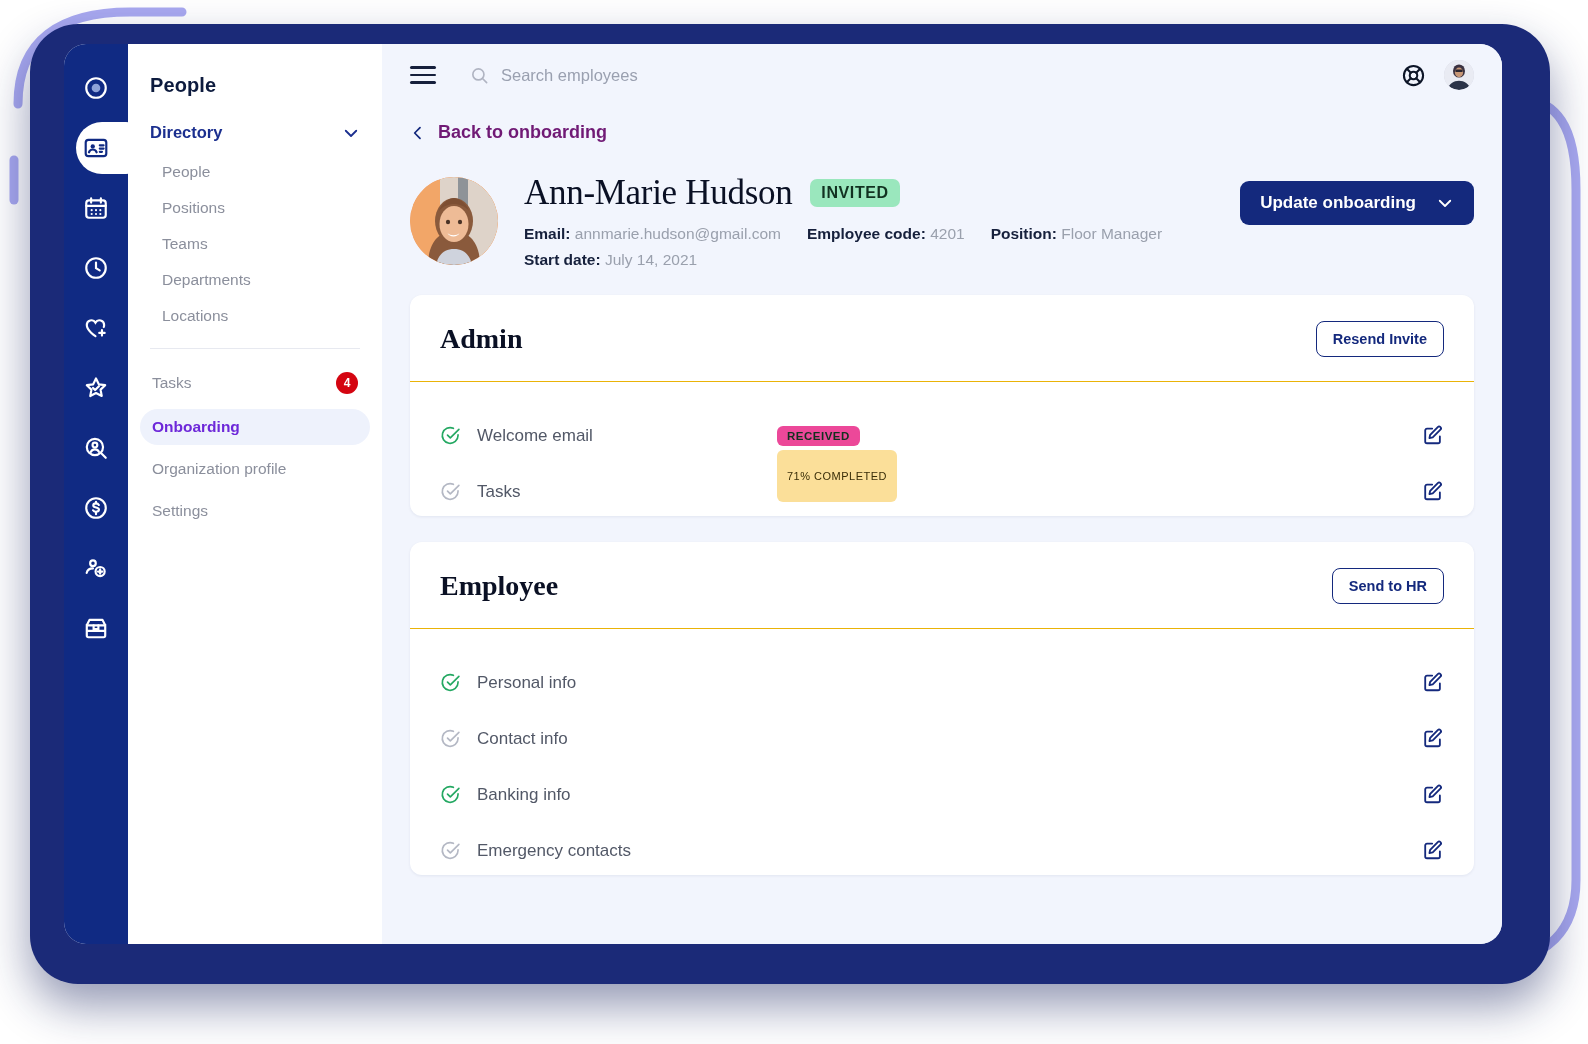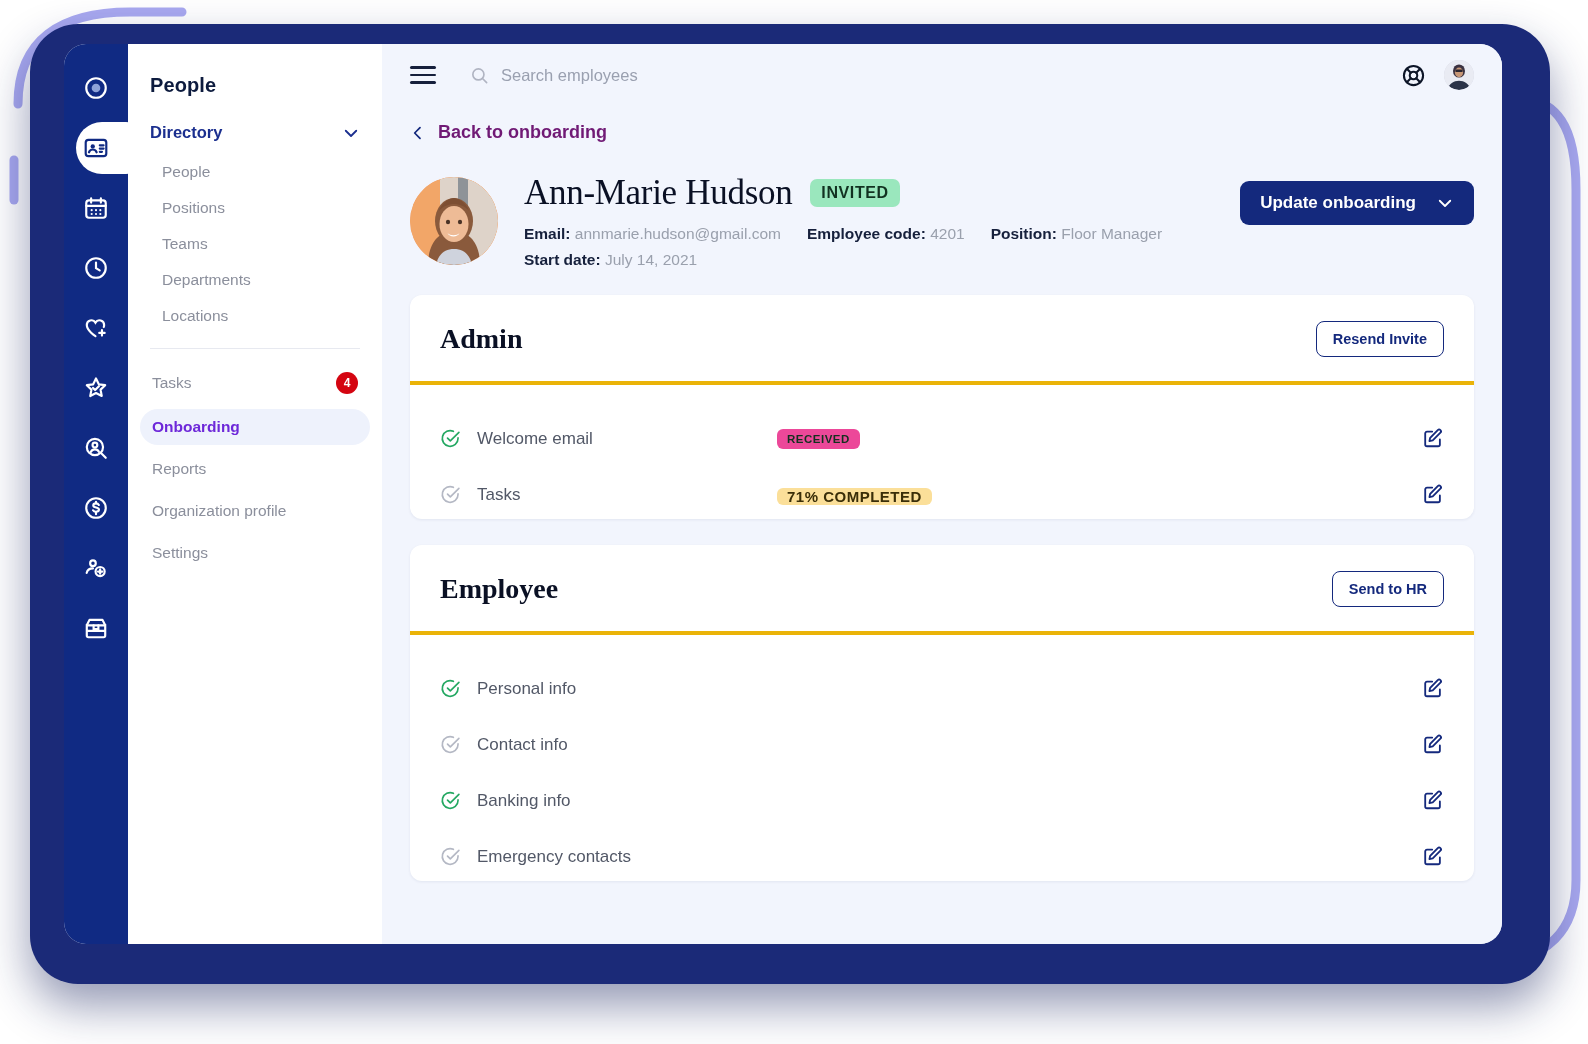--- a/index.html
+++ b/index.html
@@ -143,43 +143,43 @@
   .btn-primary .dchev{ width:18px; height:18px; }
 
   
   .card{
     background:#ffffff; border-radius:12px; margin-top:26px;
     box-shadow:0 1px 3px rgba(18,30,80,.07);
     overflow:hidden;
   }
   .card-head{
     display:flex; align-items:center; justify-content:space-between;
-    padding:26px 30px 24px 30px; border-bottom:4px solid #eab308;
+    padding:26px 30px 24px 30px; border-bottom:1px solid #eab308;
   }
   .card-title{
     font-family:"Liberation Serif", serif; font-size:28px; font-weight:bold; color:#0a1024;
   }
   .btn-outline{
     background:#fff; border:1.6px solid #14297d; color:#14297d; border-radius:8px;
     font-family:"Liberation Sans", sans-serif; font-size:14.5px; font-weight:bold;
     padding:9px 16px; cursor:pointer;
   }
   .card-body{ padding:8px 30px 14px 30px; }
   .row{
     display:flex; align-items:flex-end; height:56px;
   }
   .row .check{ width:21px; height:21px; flex:0 0 21px; }
   .row .row-label{ font-size:17px; color:#525867; margin-left:16px; width:300px; }
   .pill-green{
     background:#ec4899; color:#13311f; font-size:11.5px; font-weight:bold; letter-spacing:.5px;
     padding:4px 10px; border-radius:6px;
   }
   .pill-yellow{
-    background:#fbdf99; color:#3a2e08; font-size:15px; font-weight:bold; letter-spacing:.5px;
-    padding:0 10px; border-radius:6px;
+    background:#fbdf99; color:#3a2e08; font-size:11px; font-weight:normal; letter-spacing:.5px;
+    padding:20px 10px; border-radius:6px;
   }
   .row .spacer{ flex:1; }
   .edit-btn{ width:22px; height:22px; color:#14297d; cursor:pointer; flex:0 0 22px; }
   .row.tall{ height:56px; }
 </style>
 </head>
 <body>
 
 <div class="stage">
 
@@ -320,23 +320,20 @@
       </div>
 
       <div class="nav-divider"></div>
 
       <div class="nav-item" style="margin-top:14px;">
         <span>Tasks</span>
         <span class="badge-count">4</span>
       </div>
       <div class="nav-item active">
         <span>Onboarding</span>
-      </div>
-      <div class="nav-item">
-        <span>Reports</span>
       </div>
       <div class="nav-item">
         <span>Organization profile</span>
       </div>
       <div class="nav-item">
         <span>Settings</span>
       </div>
     </aside>
 
     <section class="main">

